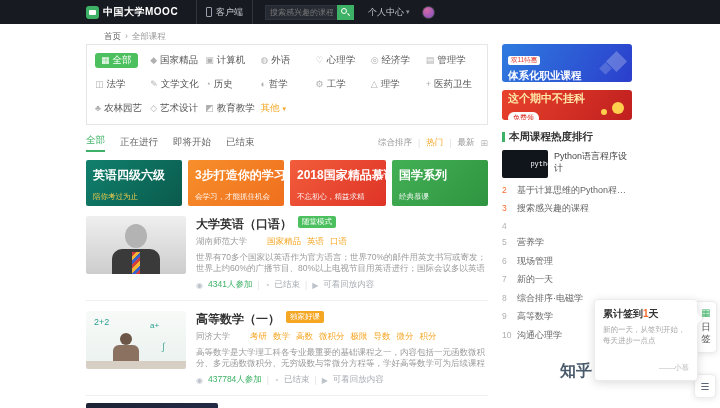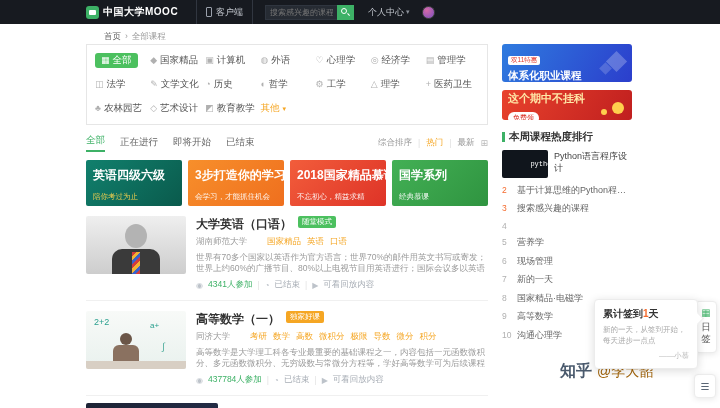--- a/index.html
+++ b/index.html
@@ -159,21 +159,21 @@
   
   .checkin { position:absolute; left:594px; top:299px; width:104px; background:#fff;
     border:1px solid #ececec; border-radius:4px; box-shadow:0 2px 10px rgba(0,0,0,.14);
     padding:7px 8px; z-index:30; }
   .checkin:after { content:""; position:absolute; right:-5px; top:14px; width:8px; height:8px;
     background:#fff; border-top:1px solid #ececec; border-right:1px solid #ececec;
     transform:rotate(45deg); }
   .ck-line { font-size:10px; font-weight:bold; color:#333; }
   .ck-days { color:#f56a2c; }
   .ck-msg { margin-top:4px; font-size:7.5px; color:#aaa; line-height:1.45; }
-  .ck-author { margin-top:4px; font-size:7.5px; color:#bbb; text-align:right; }
+  .ck-author { margin-top:16px; font-size:7.5px; color:#bbb; text-align:right; }
 
   .riqian { position:absolute; right:3px; top:301px; width:22px; background:#fff;
     border:1px solid #ececec; border-radius:4px; box-shadow:0 1px 6px rgba(0,0,0,.10);
     padding:6px 0 7px; display:flex; flex-direction:column; align-items:center; gap:3px;
     cursor:pointer; z-index:29; }
   .rq-ic { color:#3db166; font-size:10px; line-height:1; }
   .rq-label { width:12px; font-size:9.5px; color:#555; text-align:center; line-height:1.25;
     word-break:break-all; }
 
   .corner-btn { position:absolute; right:4px; top:374px; width:22px; height:24px; background:#fff;
@@ -451,21 +451,21 @@
       <div class="rank-item">
         <span class="rank-num">6</span>
         <span class="rt">现场管理</span>
       </div>
       <div class="rank-item">
         <span class="rank-num">7</span>
         <span class="rt">新的一天</span>
       </div>
       <div class="rank-item">
         <span class="rank-num">8</span>
-        <span class="rt">国家精品·电磁学</span>
+        <span class="rt">综合排序·电磁学</span>
       </div>
       <div class="rank-item">
         <span class="rank-num">9</span>
         <span class="rt">高等数学</span>
       </div>
       <div class="rank-item">
         <span class="rank-num">10</span>
         <span class="rt">沟通心理学</span>
       </div>
       <div class="rank-item">

